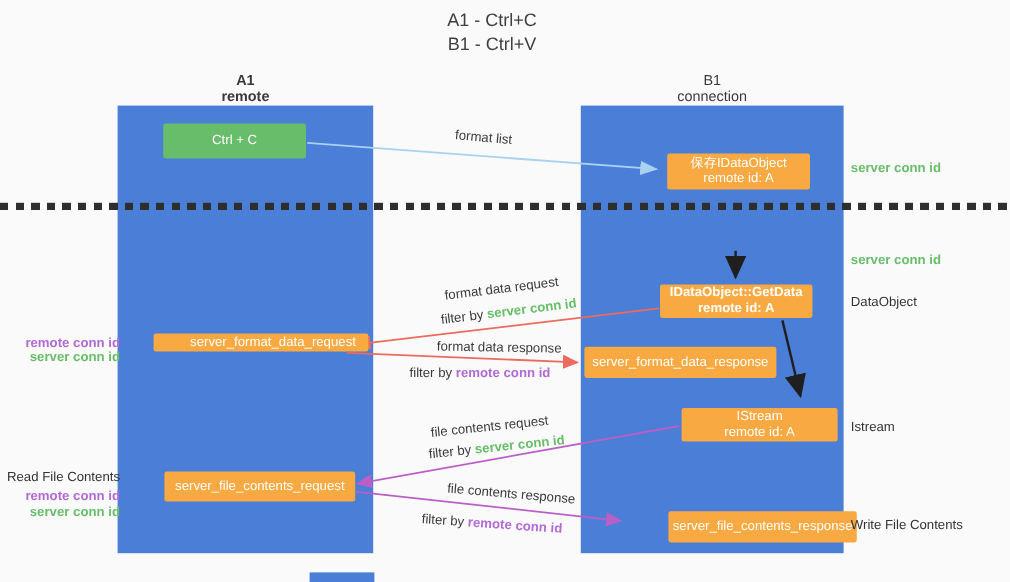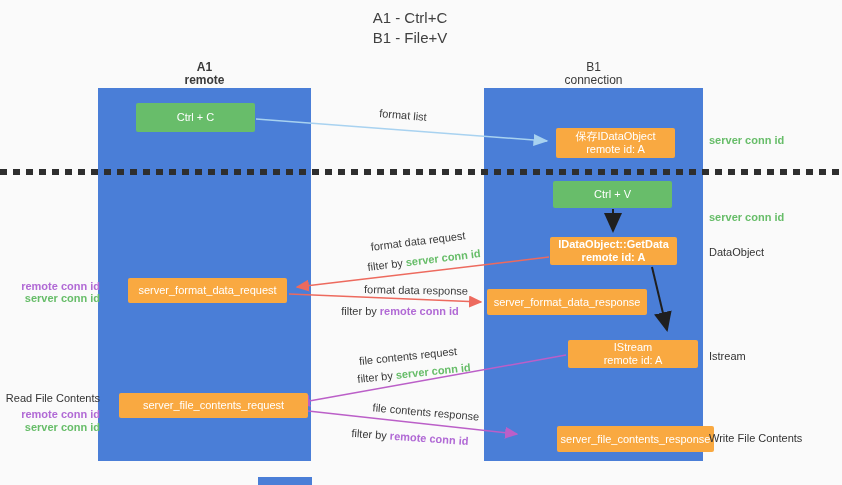--- a/index.html
+++ b/index.html
@@ -32,21 +32,21 @@
 
   .bottom-artifact{position:absolute;left:258px;top:477px;width:54px;height:8px;background:#4a7ed7;z-index:1;}
 </style>
 </head>
 <body>
 
 <div id="stage">
 
   <div class="title">
     <div>A1 - Ctrl+C</div>
-    <div>B1 - File+V</div>
+    <div>B1 - Ctrl+V</div>
   </div>
 
   <div class="lane-header" style="left:98px;top:61px;width:213px;font-weight:bold;">
     <div>A1</div>
     <div>remote</div>
   </div>
   <div class="lane-header" style="left:484px;top:61px;width:219px;">
     <div>B1</div>
     <div>connection</div>
   </div>
@@ -82,43 +82,40 @@
 
   <div class="box green" style="left:136px;top:103px;width:119px;height:29px;text-align:right;">
     <div>Ctrl + C</div>
   </div>
 
   <div class="box orange" style="left:556px;top:128px;width:119px;height:30px;">
     <div>保存IDataObject</div>
     <div>remote id: A</div>
   </div>
 
-  <div class="box green" style="left:553px;top:181px;width:119px;height:27px;">
-    <div>Ctrl + V</div>
-  </div>
 
   <div class="box orange" style="left:550px;top:237px;width:127px;height:28px;font-weight:bold;">
     <div>IDataObject::GetData</div>
     <div>remote id: A</div>
   </div>
 
-  <div class="box orange" style="left:128px;top:278px;width:159px;height:25px;">
+  <div class="box orange" style="left:128px;top:278px;width:159px;height:15px;padding-left:20px;">
     <div>server_format_data_request</div>
   </div>
 
   <div class="box orange" style="left:487px;top:289px;width:160px;height:26px;">
     <div>server_format_data_response</div>
   </div>
 
   <div class="box orange" style="left:568px;top:340px;width:130px;height:28px;">
     <div>IStream</div>
     <div>remote id: A</div>
   </div>
 
-  <div class="box orange" style="left:119px;top:393px;width:189px;height:25px;text-align:right;">
+  <div class="box orange" style="left:137px;top:393px;width:159px;height:25px;text-align:right;">
     <div>server_file_contents_request</div>
   </div>
 
   <div class="box orange" style="left:525px;top:426px;width:157px;height:26px;margin-left:32px;">
     <div>server_file_contents_response</div>
   </div>
 
   <div class="arrow-label" style="left:403px;top:115px;transform:translate(-50%,-50%) rotate(5deg);">format list</div>
 
   <div class="arrow-label" style="left:418px;top:241px;transform:translate(-50%,-50%) rotate(-7deg);">format data request</div>

